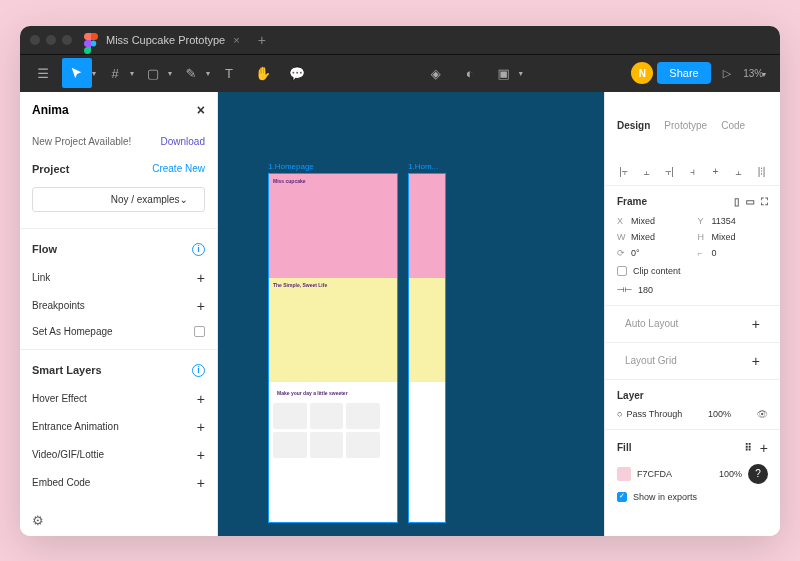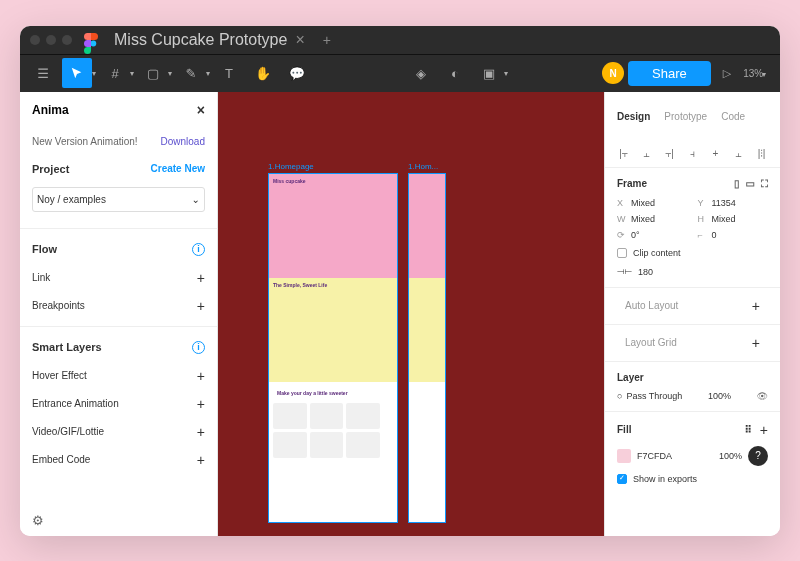--- a/index.html
+++ b/index.html
@@ -1,65 +1,65 @@
 <!DOCTYPE html>
 <html><head>
 <meta charset="utf-8">
 <style>
 *{box-sizing:border-box;margin:0;padding:0;font-family:-apple-system,BlinkMacSystemFont,sans-serif}
 body{background:#f7cfda;width:800px;height:561px;overflow:hidden;display:flex;align-items:center;justify-content:center}
 .window{width:760px;height:510px;background:#fff;border-radius:10px;box-shadow:0 10px 40px rgba(0,0,0,0.15);overflow:hidden;display:flex;flex-direction:column}
 .titlebar{height:28px;background:#2c2c2c;display:flex;align-items:center;padding:0 10px;gap:6px}
 .dot{width:10px;height:10px;border-radius:50%;background:#444}
 .figma-icon{width:14px;height:14px;margin-left:6px;display:inline-block}
-.tab{color:#ccc;font-size:16px;margin-left:10px;display:flex;align-items:center;gap:8px}
+.tab{color:#ccc;font-size:11px;margin-left:2px;display:flex;align-items:center;gap:8px}
 .tab-close{color:#888;cursor:pointer}
 .tab-add{color:#888;margin-left:12px;cursor:pointer;font-size:14px}
 .toolbar{height:38px;background:#2c2c2c;display:flex;align-items:center;padding:0 8px;justify-content:space-between;border-top:1px solid #111}
 .tool-left,.tool-center,.tool-right{display:flex;align-items:center;gap:4px}
 .tool-btn{width:30px;height:30px;display:flex;align-items:center;justify-content:center;color:#aaa;cursor:pointer;border-radius:2px;font-size:13px}
 .tool-btn.active{background:#0d99ff;color:#fff}
 .tool-btn svg{width:14px;height:14px}
 .chev{font-size:8px;color:#aaa;margin-left:-4px}
 .avatar{width:22px;height:22px;border-radius:50%;background:#ffb800;color:#fff;display:flex;align-items:center;justify-content:center;font-size:10px;font-weight:600}
-.share-btn{background:#0d99ff;color:#fff;border:none;padding:5px 24px;border-radius:4px;font-size:13px;cursor:pointer}
+.share-btn{background:#0d99ff;color:#fff;border:none;padding:5px 12px;border-radius:4px;font-size:11px;cursor:pointer}
 .play-btn{color:#aaa;font-size:11px;margin:0 8px}
 .zoom{color:#aaa;font-size:10px;margin-right:6px}
 .main{flex:1;display:flex;overflow:hidden}
 .left-panel{width:198px;background:#fff;border-right:1px solid #e5e5e5;display:flex;flex-direction:column;box-shadow:2px 0 8px rgba(0,0,0,0.05)}
 .panel-head{display:flex;justify-content:space-between;align-items:center;padding:10px 12px;font-size:12px;font-weight:600}
 .close-x{cursor:pointer;font-size:14px;color:#333}
 .version-row{display:flex;justify-content:space-between;padding:8px 12px;font-size:10px;color:#666}
 .link-blue{color:#5b4fce;font-weight:400;cursor:pointer}
 .section-head{display:flex;justify-content:space-between;align-items:center;padding:8px 12px;font-size:11px;font-weight:600;color:#333}
-.section-link{color:#0d99ff;font-size:10px;cursor:pointer;font-weight:700}
+.section-link{color:#0d99ff;font-size:10px;cursor:pointer;font-weight:400}
 .info-icon{width:13px;height:13px;border:1px solid #0d99ff;border-radius:50%;color:#0d99ff;font-size:9px;display:flex;align-items:center;justify-content:center;font-weight:600}
-.dropdown{margin:4px 12px 10px;padding:6px 4px;border:1px solid #ddd;border-radius:3px;font-size:10px;color:#333;display:flex;justify-content:space-between;align-items:center;cursor:pointer}
+.dropdown{margin:4px 12px 10px;padding:6px 16px;border:1px solid #ddd;border-radius:3px;font-size:10px;color:#333;display:flex;justify-content:flex-end;align-items:center;cursor:pointer}
 .item-row{display:flex;justify-content:space-between;align-items:center;padding:6px 12px;font-size:10px;color:#333}
 .plus{font-size:14px;color:#333;cursor:pointer;font-weight:300}
 .checkbox{width:11px;height:11px;border:1px solid #aaa;border-radius:2px;cursor:pointer}
 .divider{height:1px;background:#eee;margin:6px 0}
 .panel-footer{margin-top:auto;padding:8px 12px;display:flex;align-items:center;gap:10px}
 .gear{color:#666;cursor:pointer;font-size:13px}
 .preview-btn{flex:1;background:#0d99ff;color:#fff;border:none;padding:7px;border-radius:4px;font-size:10px;font-weight:500;cursor:pointer}
-.canvas{flex:1;background:#7f1d1d;position:relative;overflow:hidden}
+.canvas{flex:1;background:#0c4a6e;position:relative;overflow:hidden}
 .frames{position:absolute;left:50px;top:70px;display:flex;gap:10px}
 .frame-col{display:flex;flex-direction:column}
 .frame-label{font-size:8px;color:#0d99ff;margin-bottom:2px}
 .frame{border:1px solid #0d99ff;background:#fff}
 .f-desktop{width:130px;height:350px}
 .f-tablet{width:95px;height:350px}
 .f-mobile{width:38px;height:350px}
 .mock-hero{height:30%;background:#f5a8c8;position:relative}
 .mock-mid{height:30%;background:#f7f2a8}
 .mock-bottom{height:40%;background:#fff;padding:4px;display:flex;flex-wrap:wrap;gap:3px;align-content:flex-start}
 .mock-item{width:28%;height:26px;background:#f0f0f0;border-radius:2px}
 .mock-title{font-size:5px;color:#5b2a7a;font-weight:700;padding:4px}
 .right-panel{width:176px;background:#fff;border-left:1px solid #e5e5e5;font-size:10px;color:#333;overflow-y:auto}
-.tabs{display:flex;padding:19px 12px;gap:14px;font-size:10px}
+.tabs{display:flex;padding:28px 12px;gap:14px;font-size:10px}
 .tab-item{color:#999;cursor:pointer}
 .tab-item.active{color:#333;font-weight:600}
 .align-row{display:flex;padding:6px 12px;gap:10px;color:#666}
 .align-btn{cursor:pointer;width:14px;height:14px;display:flex;align-items:center;justify-content:center}
 .prop-section{padding:10px 12px;border-top:1px solid #eee}
 .prop-head{display:flex;justify-content:space-between;align-items:center;font-weight:600;margin-bottom:8px}
 .prop-grid{display:grid;grid-template-columns:1fr 1fr;gap:6px 10px;font-size:9px;color:#666}
 .prop-cell{display:flex;align-items:center;gap:4px}
 .prop-label{color:#999;width:10px}
 .prop-val{color:#333}
@@ -131,21 +131,21 @@
     </div>
   </div>
 
   <div class="main">
     <div class="left-panel">
       <div class="panel-head">
         <span>Anima</span>
         <span class="close-x">×</span>
       </div>
       <div class="version-row">
-        <span>New Version Animation!</span>
+        <span>New Project Available!</span>
         <span class="link-blue">Download</span>
       </div>
       <div class="section-head">
         <span>Project</span>
         <span class="section-link">Create New</span>
       </div>
       <div class="dropdown">
         <span>Noy / examples</span>
         <span>⌄</span>
       </div>
@@ -155,20 +155,24 @@
           <span>Flow</span>
           <span class="info-icon">i</span>
         </div>
         <div class="item-row">
             <span>Link</span>
             <span class="plus">+</span>
           </div>
         <div class="item-row">
             <span>Breakpoints</span>
             <span class="plus">+</span>
+          </div>
+        <div class="item-row">
+            <span>Set As Homepage</span>
+            <span class="checkbox"></span>
           </div>
         <div class="divider"></div>
         <div class="section-head">
           <span>Smart Layers</span>
           <span class="info-icon">i</span>
         </div>
         <div class="item-row">
             <span>Hover Effect</span>
             <span class="plus">+</span>
           </div>

